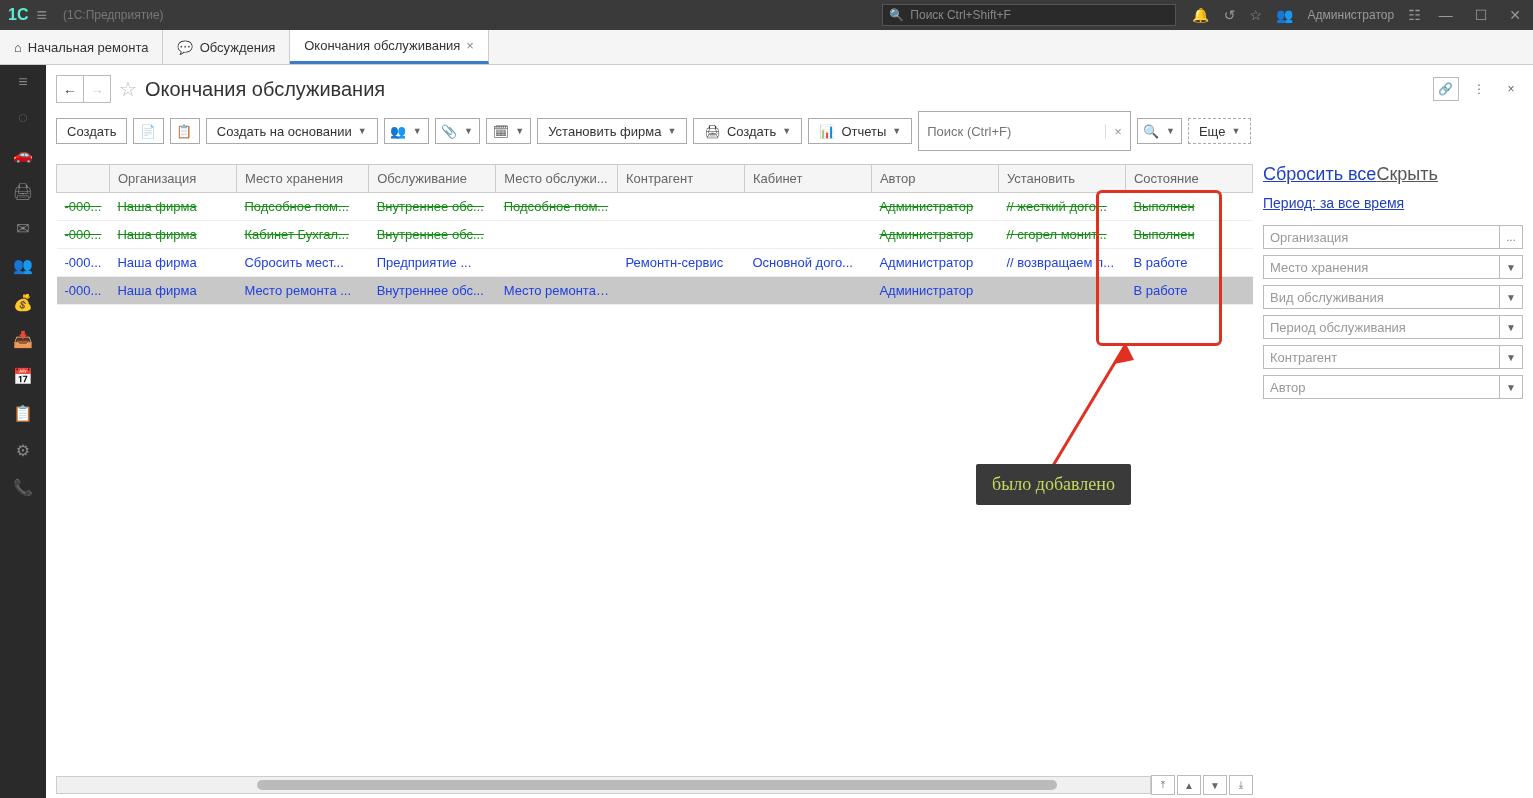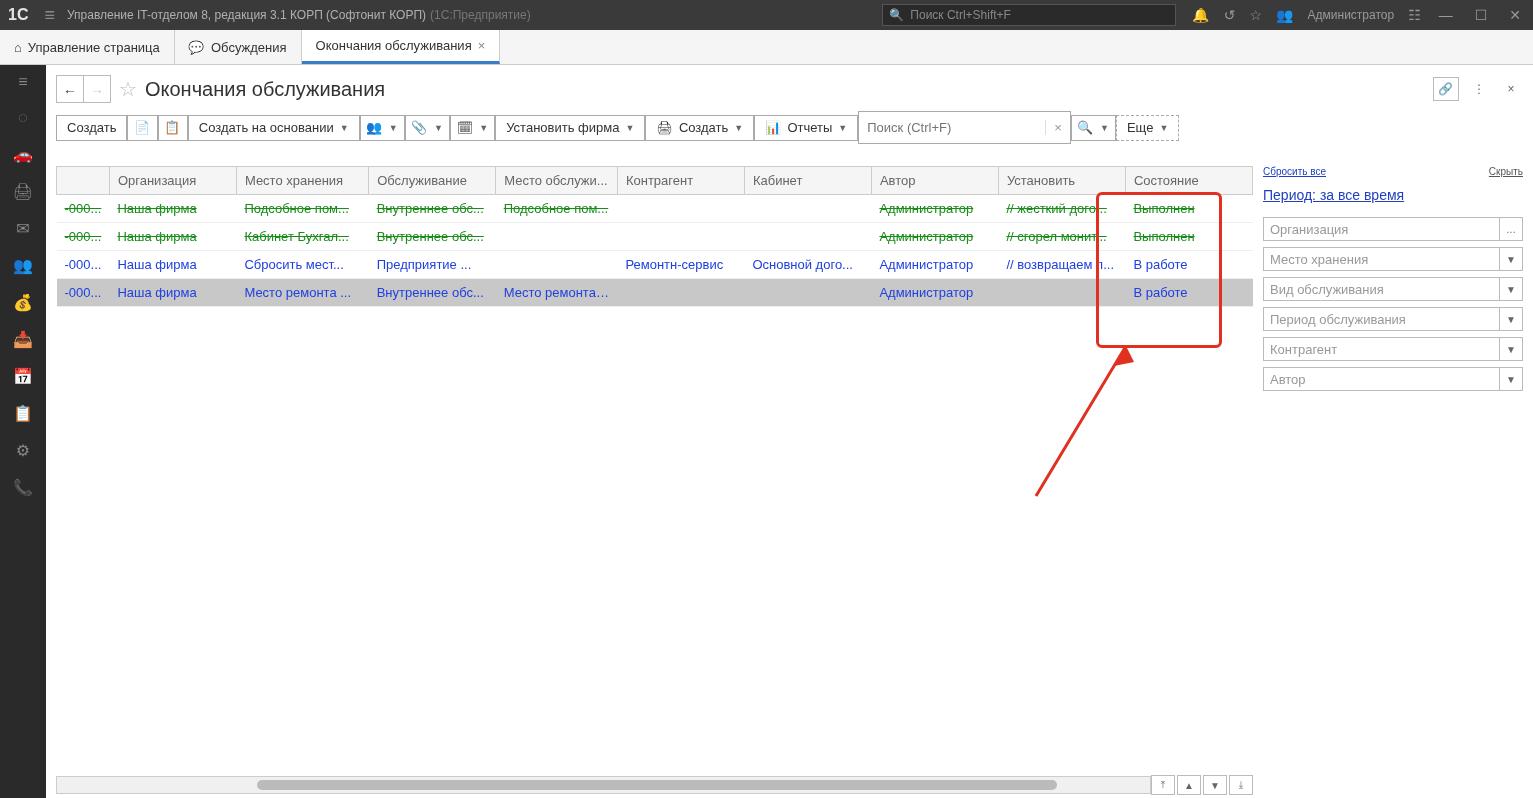--- a/index.html
+++ b/index.html
@@ -1,17 +1,17 @@
 <!DOCTYPE html>
 <html><head>
 <meta charset="utf-8">
 <style>
 html,body{margin:0;padding:0;font-family:Arial,sans-serif;font-size:13px;color:#333;height:100%;overflow:hidden;background:#fff}
 .titlebar{background:#3a3a3a;color:#b0b0b0;height:30px;display:flex;align-items:center;padding:0 8px;font-size:12px}
-.logo{color:#e5e5e5;font-weight:bold;font-size:16px;margin-right:16px}
+.logo{color:#5eead4;font-weight:bold;font-size:16px;margin-right:8px}
 .hamburger{color:#888;font-size:18px;margin-right:12px;cursor:pointer}
 .titlebar .title{flex:0 0 auto}
 .titlebar .subtitle{color:#777;margin-left:4px}
 .titlebar .spacer{flex:1}
 .searchbox{background:#2a2a2a;border:1px solid #555;color:#888;padding:3px 6px;width:280px;display:flex;align-items:center;font-size:12px}
 .titlebar .icons{display:flex;align-items:center;gap:14px;margin-left:16px}
 .titlebar .icon{color:#999;font-size:14px;cursor:pointer}
 .titlebar .winbtn{color:#999;font-size:14px;cursor:pointer;padding:0 4px}
 .tabbar{background:#f5f5f5;border-bottom:1px solid #ccc;height:34px;display:flex;align-items:stretch}
 .tab{display:flex;align-items:center;padding:0 14px;border-right:1px solid #ccc;font-size:13px;cursor:pointer;gap:6px}
@@ -21,59 +21,58 @@
 .sidebar .sicon{color:#888;font-size:16px;cursor:pointer}
 .content{flex:1;display:flex;flex-direction:column;padding:10px 10px 0 10px;overflow:hidden}
 .pagehead{display:flex;align-items:center;gap:8px;margin-bottom:8px}
 .navbtn{border:1px solid #bbb;background:#fff;width:26px;height:26px;display:flex;align-items:center;justify-content:center;cursor:pointer;font-size:14px}
 .navgroup{display:flex}
 .navgroup .navbtn:first-child{border-right:none}
 .star{color:#bbb;font-size:20px;cursor:pointer}
 .pagetitle{font-size:20px;color:#333}
 .pagehead .sp{flex:1}
 .iconbtn{border:1px solid #bbb;background:#fff;width:24px;height:22px;display:flex;align-items:center;justify-content:center;cursor:pointer;font-size:12px;color:#666}
-.toolbar{display:flex;align-items:center;margin-bottom:22px;flex-wrap:nowrap}
+.toolbar{display:flex;align-items:center;gap:6px;margin-bottom:13px;flex-wrap:nowrap}
 .btn{border:1px solid #aaa;background:#fff;padding:4px 10px;cursor:pointer;display:flex;align-items:center;gap:6px;font-size:13px;height:26px;box-sizing:border-box;white-space:nowrap}
 .btn .caret{font-size:9px;color:#666}
 .btn.icononly{padding:4px 6px}
 .btn.dashed{border-style:dashed}
-.search{border:1px solid #aaa;display:flex;align-items:center;height:33px;box-sizing:border-box}
+.search{border:1px solid #aaa;display:flex;align-items:center;height:40px;box-sizing:border-box}
 .search input{border:none;outline:none;padding:0 8px;width:170px;font-size:13px}
 .search .clr{padding:0 8px;color:#999;cursor:pointer;border-left:1px solid #ddd}
 .body{display:flex;flex:1;overflow:hidden}
 .tablewrap{flex:1;overflow:hidden;position:relative;display:flex;flex-direction:column}
 table{border-collapse:collapse;width:100%;table-layout:fixed}
 th{background:#f5f5f5;border:1px solid #ccc;padding:6px 8px;text-align:left;font-weight:normal;color:#666;font-size:13px;overflow:hidden;white-space:nowrap;text-overflow:ellipsis}
 td{border-bottom:1px solid #eee;padding:6px 8px;overflow:hidden;white-space:nowrap;text-overflow:ellipsis;font-size:13px}
 tr.done td{color:#1a8c1a;text-decoration:line-through}
 tr.work td{color:#2040e0}
 tr.sel td{background:#c8c8c8}
 .redbox{position:absolute;border:3px solid #e03020;border-radius:6px;pointer-events:none}
 .annot{position:absolute;background:#3a3a3a;color:#c8d860;padding:10px 16px;font-size:18px;font-family:Georgia,serif;border-radius:2px}
 .arrow{position:absolute;pointer-events:none}
 .scrollbar{height:16px;background:#f0f0f0;border:1px solid #ccc;display:flex;align-items:center;position:relative}
 .scrollbar .thumb{position:absolute;left:200px;width:800px;height:10px;background:#bbb;border-radius:5px}
 .navfoot{display:flex;gap:2px;margin-left:auto}
 .navfoot .nf{border:1px solid #bbb;width:22px;height:18px;display:flex;align-items:center;justify-content:center;cursor:pointer;font-size:10px;color:#666;background:#fff}
 .filters{width:260px;padding:0 0 0 10px;display:flex;flex-direction:column;gap:6px}
-.filters .row1{display:flex;justify-content:space-between;font-size:10px}
+.filters .row1{display:flex;justify-content:flex-start;font-size:18px}
 .filters a{color:#2040c0;text-decoration:underline;cursor:pointer}
 .filters .period{color:#2040c0;text-decoration:underline;cursor:pointer;font-size:14px;margin:4px 0 8px 0}
 .fgroup{display:flex}
 .finput{border:1px solid #bbb;padding:4px 6px;flex:1;color:#999;font-size:13px;height:24px;box-sizing:border-box}
 .fbtn{border:1px solid #bbb;border-left:none;width:22px;display:flex;align-items:center;justify-content:center;cursor:pointer;font-size:10px;color:#666;background:#fff}
 .footerbar{display:flex;align-items:center;padding:4px 0}
 </style>
 </head>
 <body>
 
 <div class="titlebar">
   <span class="logo">1C</span>
   <span class="hamburger">≡</span>
-  <span class="title">Управление IT-отделом 8, редакция 3.1 КОРП (Софтонит КОРП)</span>
   <span class="subtitle">(1С:Предприятие)</span>
   <span class="spacer"></span>
   <div class="searchbox">
     <span style="margin-right:6px">🔍</span>
     <span>Поиск Ctrl+Shift+F</span>
   </div>
   <div class="icons">
     <span class="icon">🔔</span>
     <span class="icon">↺</span>
     <span class="icon">☆</span>
@@ -82,21 +81,21 @@
     <span class="icon">☷</span>
     <span class="winbtn">—</span>
     <span class="winbtn">☐</span>
     <span class="winbtn">✕</span>
   </div>
 </div>
 
 <div class="tabbar">
   <div class="tab">
     <span>⌂</span>
-    <span>Управление страница</span>
+    <span>Начальная ремонта</span>
   </div>
   <div class="tab">
     <span>💬</span>
     <span>Обсуждения</span>
   </div>
   <div class="tab active">
     <span>Окончания обслуживания</span>
     <span style="color:#888">×</span>
   </div>
 </div>
@@ -247,20 +246,21 @@
                 <td></td>
                 <td>В работе</td>
               </tr>
             </tbody>
         </table>
         <div class="redbox" style="top:26px;left:1040px;width:120px;height:150px"></div>
         <svg class="arrow" style="top:150px;left:950px;width:160px;height:200px">
           <line x1="120" y1="30" x2="30" y2="180" stroke="#e03020" stroke-width="3"></line>
           <polygon points="120,30 108,50 128,46" fill="#e03020"></polygon>
         </svg>
+        <div class="annot" style="top:300px;left:920px">было добавлено</div>
         <div style="flex:1"></div>
         <div class="footerbar">
           <div class="scrollbar" style="flex:1">
               <div class="thumb"></div>
             </div>
           <div class="navfoot">
             <div class="nf">⤒</div>
             <div class="nf">▲</div>
             <div class="nf">▼</div>
             <div class="nf">⤓</div>

